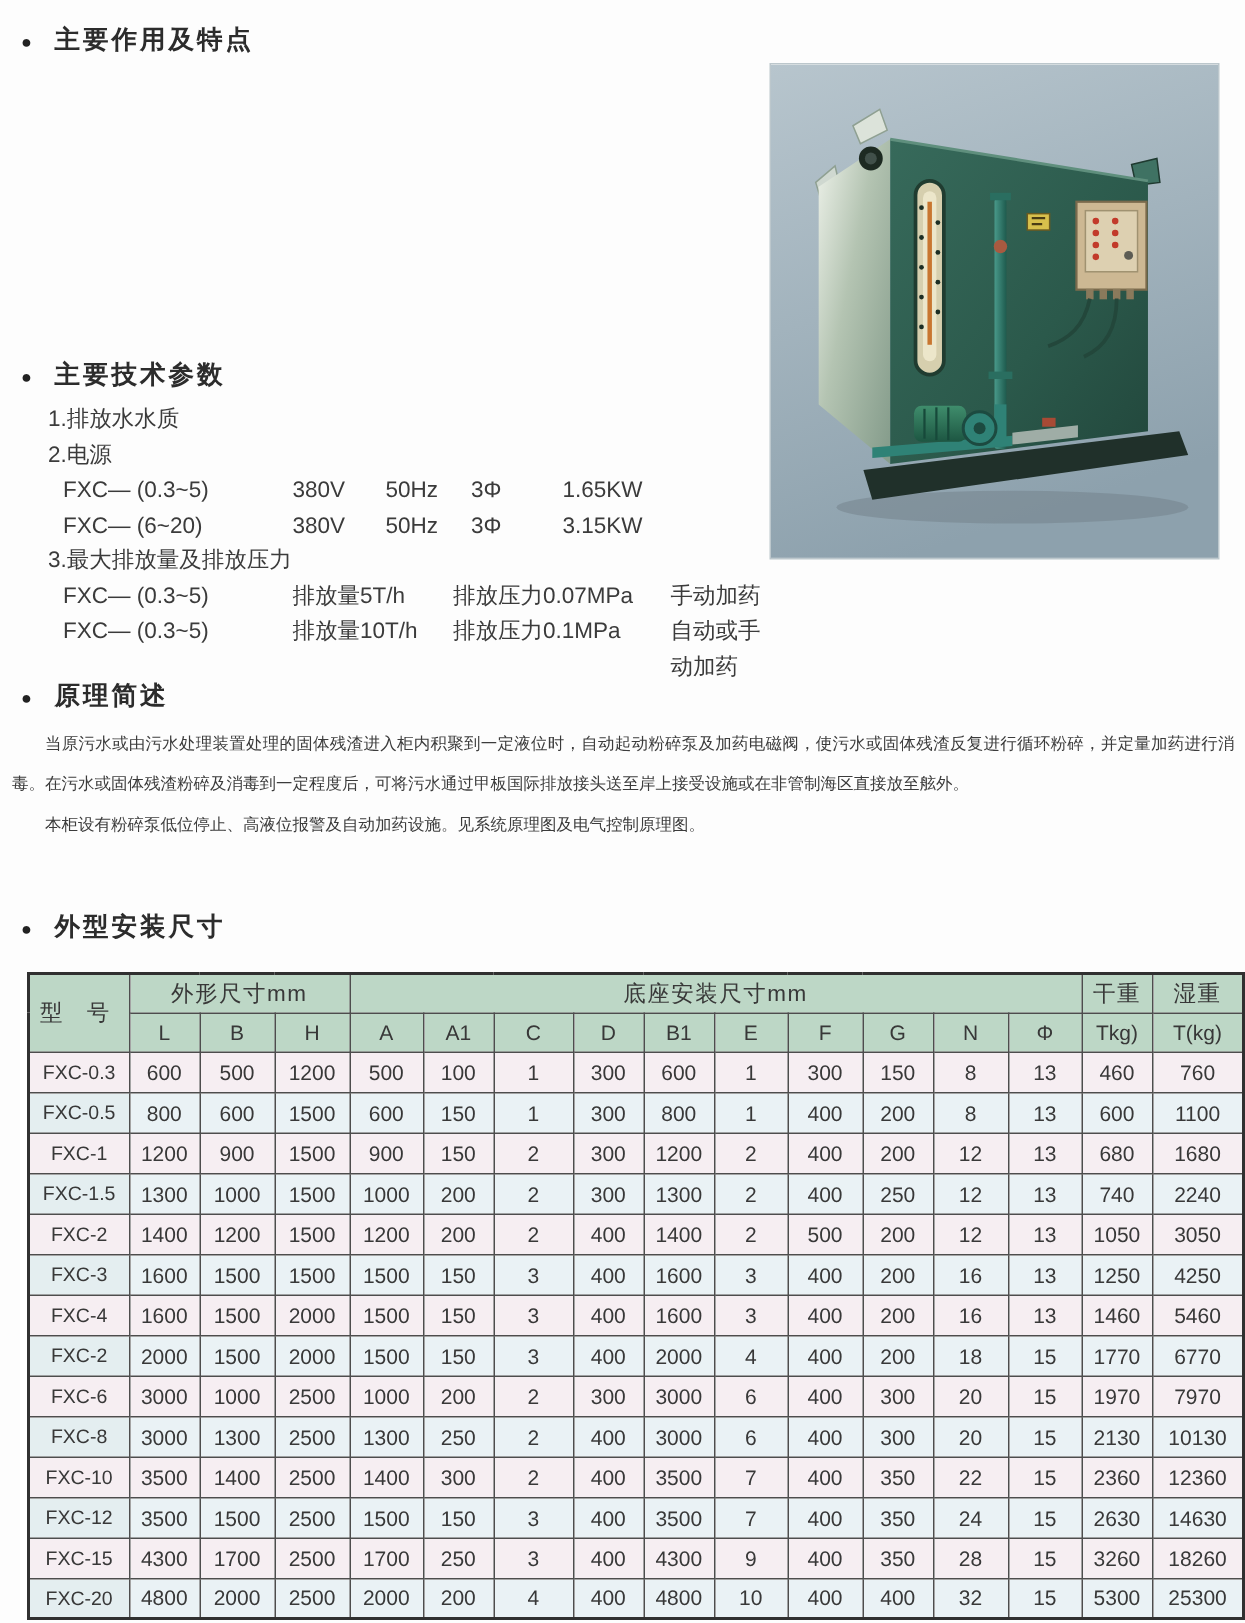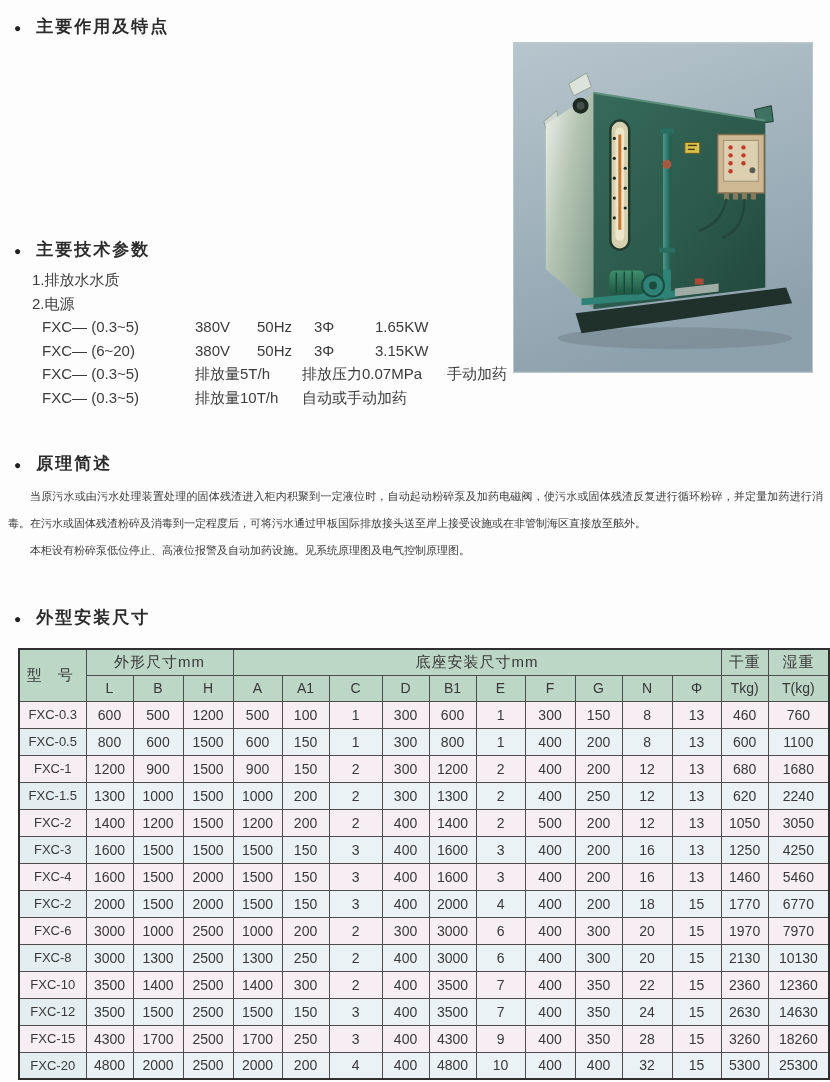--- a/index.html
+++ b/index.html
@@ -186,30 +186,32 @@
           <span>1.65KW</span>
         </div>
         <div class="power-row">
           <span>FXC— (6~20)</span>
           <span>380V</span>
           <span>50Hz</span>
           <span>3Φ</span>
           <span>3.15KW</span>
         </div>
       </div>
+    <div>3.最大排放量及排放压力</div>
     <div>
         <div class="discharge-row">
           <span>FXC— (0.3~5)</span>
           <span>排放量5T/h</span>
           <span>排放压力0.07MPa</span>
           <span>手动加药</span>
         </div>
         <div class="discharge-row">
           <span>FXC— (0.3~5)</span>
           <span>排放量10T/h</span>
+          <span>排放压力0.1MPa</span>
           <span>自动或手动加药</span>
         </div>
       </div>
   </div>
 
   <div class="heading" style="left:14px; top:452px;">
     <span class="bullet">●</span>
     <span>原理简述</span>
   </div>
 
@@ -331,21 +333,21 @@
           <td>1000</td>
           <td>200</td>
           <td>2</td>
           <td>300</td>
           <td>1300</td>
           <td>2</td>
           <td>400</td>
           <td>250</td>
           <td>12</td>
           <td>13</td>
-          <td>620</td>
+          <td>740</td>
           <td>2240</td>
         </tr>
         <tr class="row-odd">
           <td>FXC-2</td>
           <td>1400</td>
           <td>1200</td>
           <td>1500</td>
           <td>1200</td>
           <td>200</td>
           <td>2</td>

